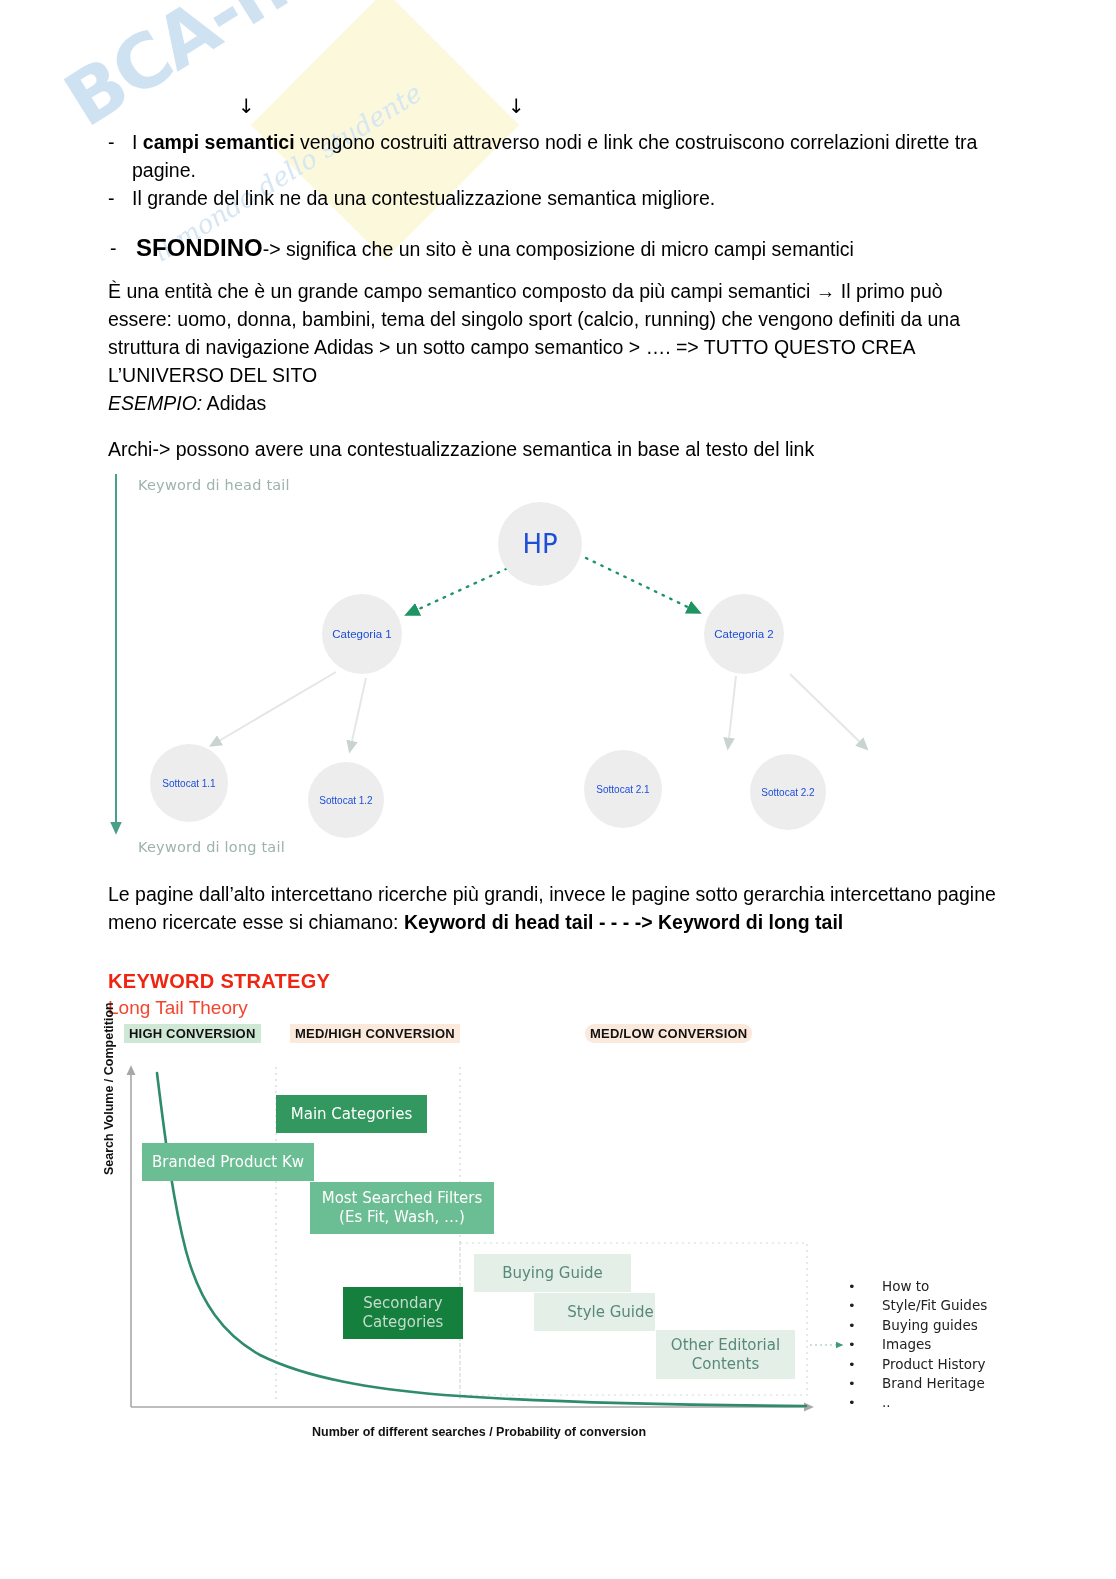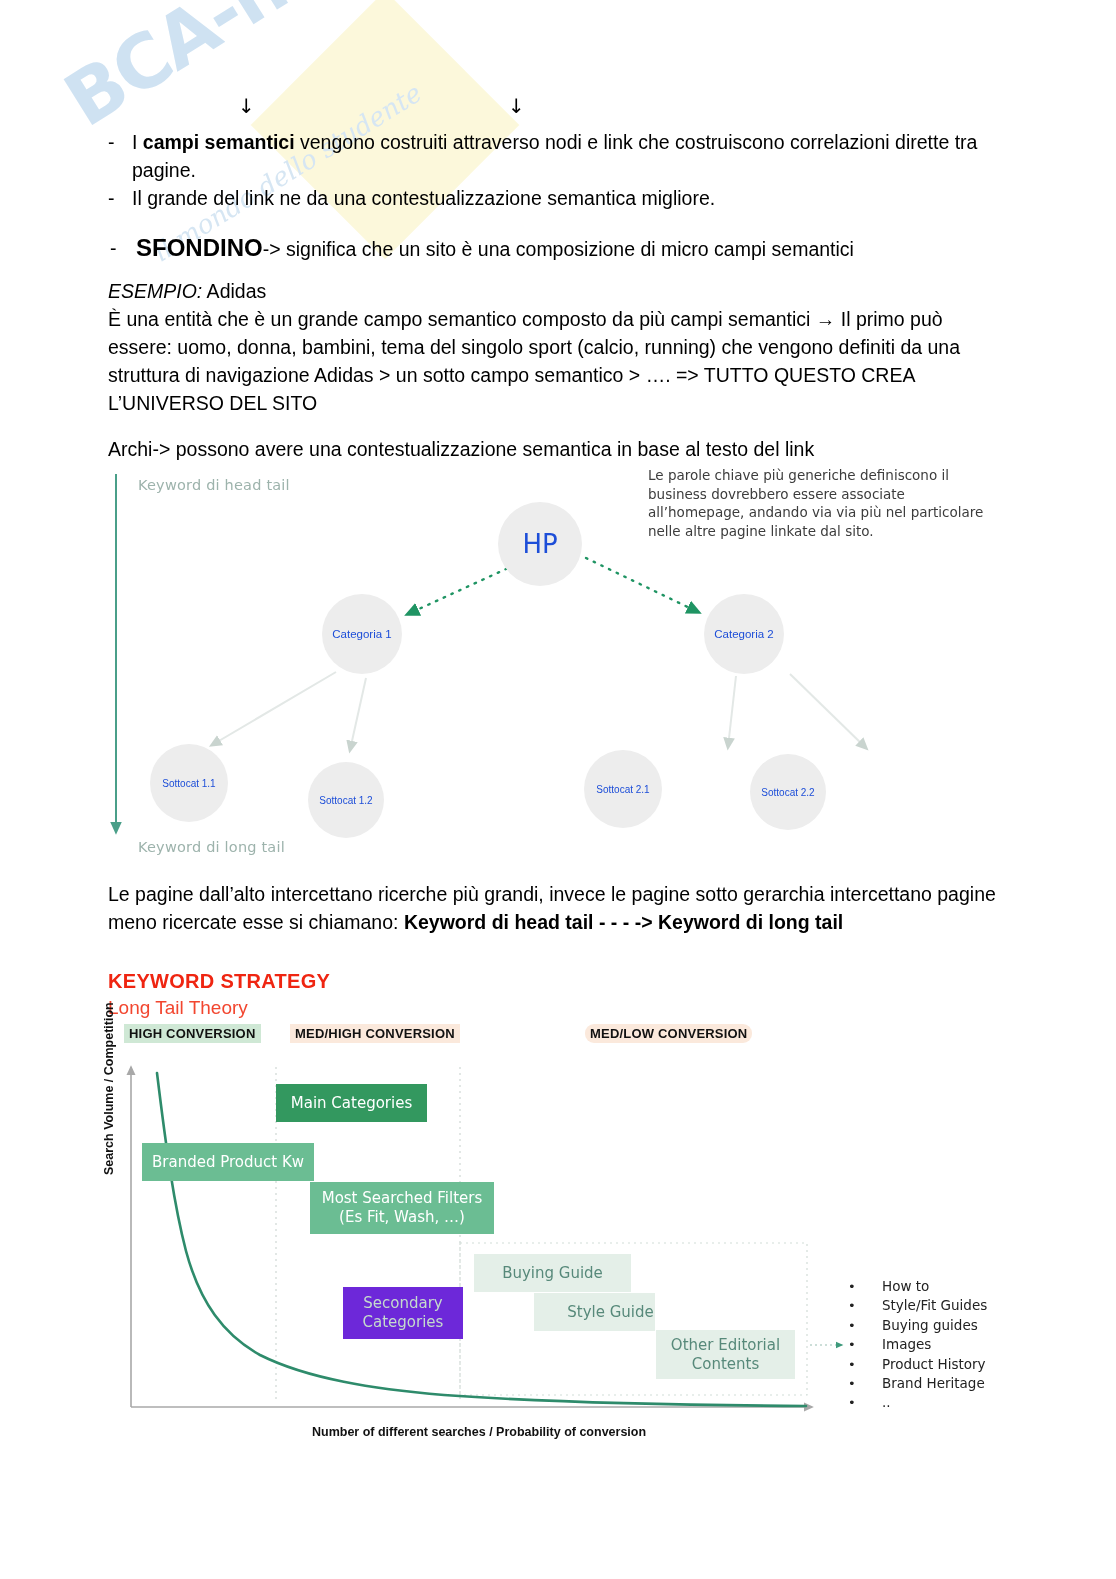--- a/index.html
+++ b/index.html
@@ -215,21 +215,21 @@
     justify-content: center;
     text-align: center;
     font-family: "DejaVu Sans", sans-serif;
     font-size: 15px;
     line-height: 19px;
     white-space: pre-line;
   }
   .cbox.solid-dark { background: #33985f; color: #ffffff; }
   .cbox.solid-mid  { background: #6bbd93; color: #ffffff; }
   .cbox.pale       { background: #e4efe8; color: #57897a; }
-  .cbox.ghost      { background: #6d28d9; color: #c5dbcd; }
+  .cbox.ghost      { background: #15803d; color: #c5dbcd; }
 
   .blist {
     position: absolute;
     left: 748px; top: 222px;
     font-family: "DejaVu Sans", sans-serif;
     font-size: 13.5px;
     line-height: 19.4px;
     color: #222;
   }
   .blist-row { display: flex; align-items: baseline; }
@@ -265,22 +265,22 @@
 
     <div class="gap-line"></div>
 
     <div class="bullet-line sfondino">
       <span class="dash">-</span>
       <span class="sfondino-pad" style="padding-left:4px;"><span class="b" style="font-size:24px;">SFONDINO</span><span>-&gt; significa che un sito è una composizione di micro campi semantici</span></span>
     </div>
   </div>
 
   <div class="txt esempio">
+    <div>È una entità che è un grande campo semantico composto da più campi semantici → Il primo può essere: uomo, donna, bambini, tema del singolo sport (calcio, running) che vengono definiti da una struttura di navigazione Adidas &gt; un sotto campo semantico &gt; …. =&gt; TUTTO QUESTO CREA L’UNIVERSO DEL SITO</div>
     <div><span class="ital">ESEMPIO:</span><span> Adidas</span></div>
-    <div>È una entità che è un grande campo semantico composto da più campi semantici → Il primo può essere: uomo, donna, bambini, tema del singolo sport (calcio, running) che vengono definiti da una struttura di navigazione Adidas &gt; un sotto campo semantico &gt; …. =&gt; TUTTO QUESTO CREA L’UNIVERSO DEL SITO</div>
   </div>
 
   <div class="txt archi">Archi-&gt; possono avere una contestualizzazione semantica in base al testo del link</div>
 
   <div class="tree">
 
     <svg width="900" height="410">
       <defs>
         <marker id="grnArrow" viewBox="0 0 12 12" refX="8" refY="6" markerWidth="7" markerHeight="7" orient="auto">
           <path d="M0,1 L11,6 L0,11 z" fill="#1f9463"></path>
@@ -304,21 +304,20 @@
       <line x1="266" y1="216" x2="250" y2="288" stroke="#e3e8e6" stroke-width="2" marker-end="url(#gryArrow)"></line>
 
       <line x1="636" y1="214" x2="628" y2="285" stroke="#e3e8e6" stroke-width="2" marker-end="url(#gryArrow)"></line>
 
       <line x1="690" y1="212" x2="766" y2="286" stroke="#e3e8e6" stroke-width="2" marker-end="url(#gryArrow)"></line>
     </svg>
 
     <div class="axis-label head">Keyword di head tail</div>
     <div class="axis-label long">Keyword di long tail</div>
 
-    <div class="note">Le parole chiave più generiche definiscono il business dovrebbero essere associate all’homepage, andando via via più nel particolare nelle altre pagine linkate dal sito.</div>
 
     <div class="node hp" style="left:398px; top:40px;  width:84px; height:84px;">HP</div>
 
     <div class="node cat" style="left:222px; top:132px; width:80px; height:80px;">Categoria 1</div>
     <div class="node cat" style="left:604px; top:132px; width:80px; height:80px;">Categoria 2</div>
 
     <div class="node sub" style="left:50px;  top:282px; width:78px; height:78px;">Sottocat 1.1</div>
     <div class="node sub" style="left:208px; top:300px; width:76px; height:76px;">Sottocat 1.2</div>
     <div class="node sub" style="left:484px; top:288px; width:78px; height:78px;">Sottocat 2.1</div>
     <div class="node sub" style="left:650px; top:292px; width:76px; height:76px;">Sottocat 2.2</div>
@@ -363,21 +362,21 @@
                C 440,347 560,350 706,351" fill="none" stroke="#2e8b6b" stroke-width="2.6" stroke-linecap="round"></path>
 
       <line x1="710" y1="290" x2="742" y2="290" stroke="#bcd3cb" stroke-width="1.4" stroke-dasharray="2,3" marker-end="url(#tealSmall)"></line>
     </svg>
 
     <div class="ylabel">Search Volume / Competition</div>
     <div class="xlabel">Number of different searches / Probability of conversion</div>
 
     <div class="cbox solid-mid" style="left:42px;  top:88px;  width:172px; height:38px;">Branded Product Kw</div>
 
-    <div class="cbox solid-dark" style="left:176px; top:29px;  width:151px; height:38px;">Main Categories</div>
+    <div class="cbox solid-dark" style="left:176px; top:40px;  width:151px; height:38px;">Main Categories</div>
 
     <div class="cbox solid-mid" style="left:210px; top:127px; width:184px; height:52px;">Most Searched Filters
 (Es Fit, Wash, …)</div>
 
     <div class="cbox ghost" style="left:243px; top:232px; width:120px; height:52px;">Secondary
 Categories</div>
 
     <div class="cbox pale" style="left:374px; top:199px; width:157px; height:38px;">Buying Guide</div>
 
     <div class="cbox pale" style="left:434px; top:238px; width:121px; height:38px;padding-left:32px;">Style Guide</div>

